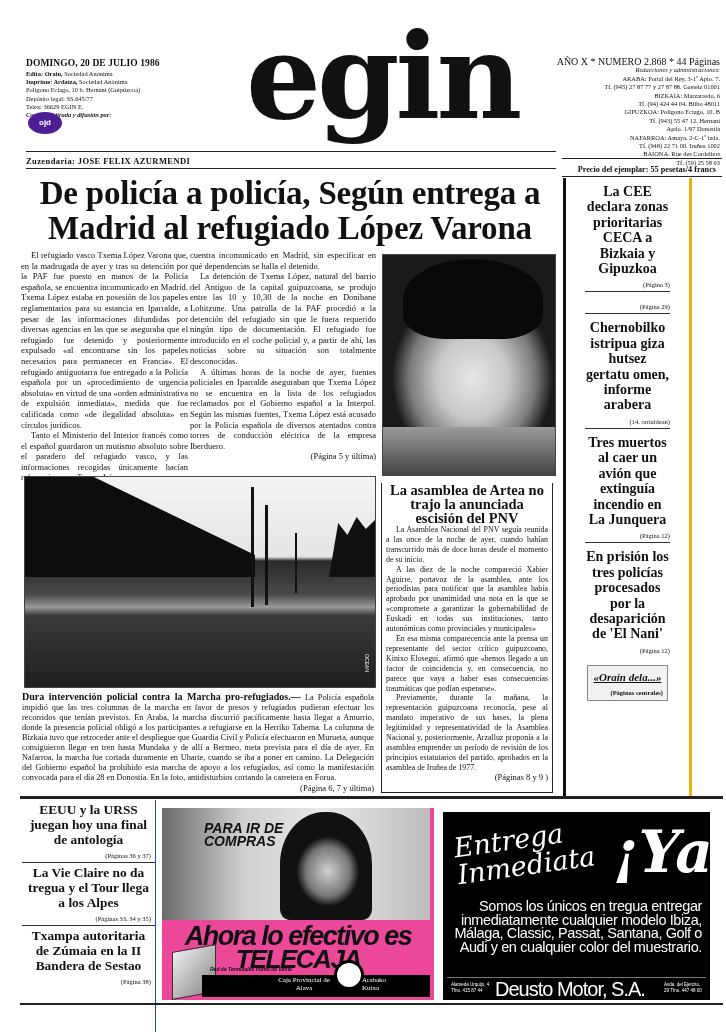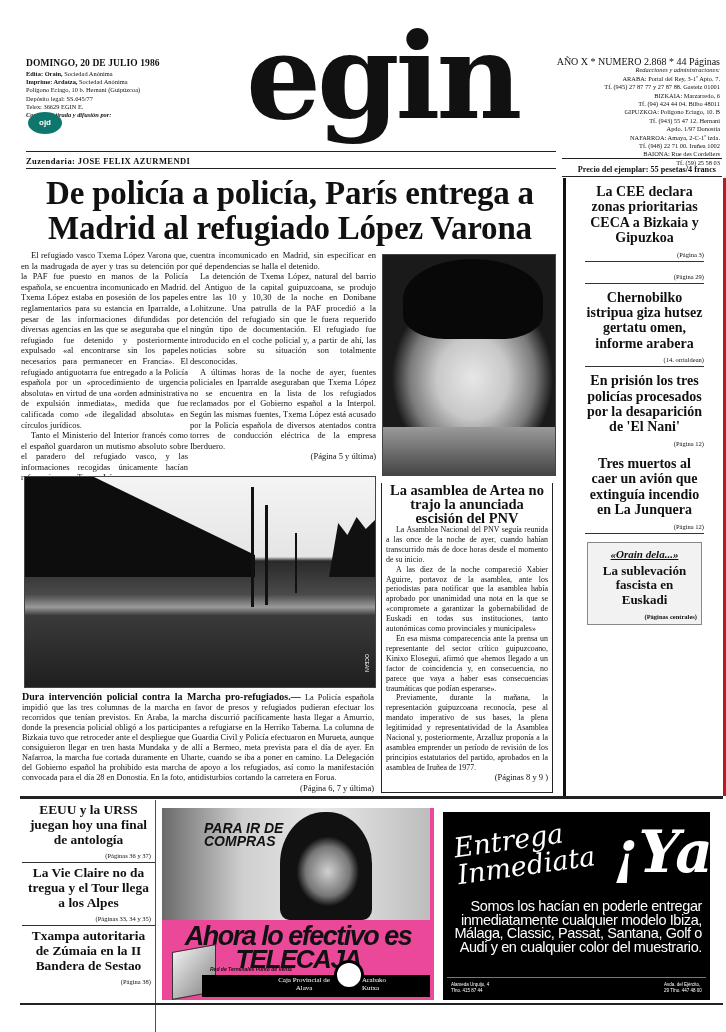--- a/index.html
+++ b/index.html
@@ -4,21 +4,21 @@
 <style>
   html, body { margin: 0; padding: 0; background: #fff; }
   body { width: 726px; height: 1032px; position: relative; overflow: hidden; font-family: "Liberation Serif", serif; color: #111; }
   .abs { position: absolute; }
   .rule { position: absolute; background: #222; }
   
   .date { left: 26px; top: 58px; font-weight: bold; font-size: 9.5px; letter-spacing: 0.1px; }
   .imprint { left: 26px; top: 70px; font-size: 6.4px; line-height: 8.2px; width: 200px; }
   .imprint b { font-weight: bold; }
   .imprint .ctl { font-style: italic; font-weight: bold; }
-  .ojd { left: 28px; top: 112px; width: 34px; height: 22px; border-radius: 50%; background: #0f766e; color: #fff; font-size: 8px; font-weight: bold; text-align: center; line-height: 22px; font-family: "Liberation Sans", sans-serif; }
+  .ojd { left: 28px; top: 112px; width: 34px; height: 22px; border-radius: 50%; background: #4c1d95; color: #fff; font-size: 8px; font-weight: bold; text-align: center; line-height: 22px; font-family: "Liberation Sans", sans-serif; }
   .logo { left: 246px; top: 18px; font-family: "DejaVu Serif", serif; font-weight: bold; font-size: 118px; letter-spacing: -4px; line-height: 1; }
   .issue { right: 6px; top: 58px; text-align: right; font-size: 6.4px; line-height: 8.4px; width: 170px; }
   .issue .no { font-weight: normal; font-size: 10px; }
   .issue i { font-style: italic; }
   .editor { left: 26px; top: 156px; font-size: 8.5px; font-weight: bold; letter-spacing: 0.4px; }
   .price { right: 10px; top: 165px; font-size: 8.2px; font-weight: bold; }
   
   .headline { left: 20px; top: 176px; width: 540px; text-align: center; font-weight: bold; font-size: 33px; line-height: 35px; letter-spacing: -0.2px; }
   .body { font-size: 8.5px; line-height: 10.6px; text-align: justify; }
   .body p { margin: 0; text-indent: 10px; }
@@ -34,21 +34,21 @@
   .landscape .pole { position:absolute; background:#111; width: 3px; }
   .landscape .trees { position:absolute; right: 0; top: 40px; width: 46px; height: 60px; background:#111; clip-path: polygon(0 100%, 20% 10%, 40% 30%, 60% 0, 80% 20%, 100% 5%, 100% 100%); }
   .credit { left: 364px; top: 654px; font-size: 5px; writing-mode: vertical-rl; color: #fff; font-family: "Liberation Sans", sans-serif; }
   .caption { left: 22px; top: 692px; width: 352px; font-size: 8.3px; line-height: 10px; text-align: justify; }
   .caption b { font-size: 10px; }
   
   .pnv { left: 381px; top: 483px; width: 172px; border: 1px solid #222; border-top: none; padding: 0 4px 10px 4px; box-sizing: border-box; height: 310px; }
   .pnv h2 { margin: 0; font-size: 14.5px; line-height: 14px; text-align: center; font-weight: bold; }
   .pnv .body { font-size: 7.9px; line-height: 9.9px; }
   
-  .rcol { left: 563px; top: 178px; width: 163px; height: 618px; border-left: 3px solid #111; border-right: 3px solid #b91c1c; box-sizing: border-box; padding: 0 19px; }
+  .rcol { left: 563px; top: 178px; width: 129px; height: 618px; border-left: 3px solid #111; border-right: 3px solid #eab308; box-sizing: border-box; padding: 0 19px; }
   .brief { border-bottom: 1px solid #333; padding: 6px 0 3px 0; text-align: center; }
   .brief h3 { margin: 0; font-size: 14px; line-height: 15.4px; font-weight: bold; }
   .brief .pr { text-align: right; font-size: 6.5px; margin-top: 5px; }
   .orain { margin: 8px 2px 0 2px; border: 1px solid #888; padding: 5px 4px 4px 4px; text-align: center; background: #f2f2f2; }
   .orain .kick { font-style: italic; font-weight: bold; font-size: 11px; text-decoration: underline; }
   .orain h3 { margin: 4px 0 0 0; font-size: 13px; line-height: 14.5px; font-weight: bold; }
   .orain .pr { text-align: right; font-size: 6.5px; margin-top: 6px; font-weight: bold; }
   
   .bcol { left: 22px; top: 800px; width: 133px; border-right: 1px solid #1d4ed8; height: 254px; }
   .bcol .brief h3 { font-size: 13.4px; line-height: 15px; }
@@ -104,21 +104,21 @@
   <div>BAIONA: Rue des Cordeliers</div>
   <div>Tf. (59) 25 58 03</div>
 </div>
 <div class="rule" style="left:26px;top:151px;width:530px;height:1px;"></div>
 <div class="abs editor">Zuzendaria: JOSE FELIX AZURMENDI</div>
 <div class="rule" style="left:26px;top:168px;width:530px;height:1px;"></div>
 <div class="rule" style="left:562px;top:158px;width:160px;height:1px;"></div>
 <div class="abs price">Precio del ejemplar: 55 pesetas/4 francs</div>
 <div class="rule" style="left:562px;top:176px;width:160px;height:1px;"></div>
 
-<div class="abs headline">De policía a policía, París entrega a Madrid al refugiado López Varona</div>
+<div class="abs headline">De policía a policía, Según entrega a Madrid al refugiado López Varona</div>
 <div class="abs body col1">
   <p>El refugiado vasco Txema López Varona que, en la madrugada de ayer y tras su detención por la PAF fue puesto en manos de la Policía española, se encuentra incomunicado en Madrid. Txema López estaba en posesión de los papeles reglamentarios para su estancia en Iparralde, a pesar de las informaciones difundidas por diversas agencias en las que se aseguraba que el refugiado fue detenido y posteriormente expulsado «al encontrarse sin los papeles necesarios para permanecer en Francia». El refugiado antiguotarra fue entregado a la Policía española por un «procedimiento de urgencia absoluta» en virtud de una «orden administrativa de expulsión inmediata», medida que fue calificada como «de ilegalidad absoluta» en círculos jurídicos.</p>
   <p>Tanto el Ministerio del Interior francés como el español guardaron un mutismo absoluto sobre el paradero del refugiado vasco, y las informaciones recogidas únicamente hacían referencia a que Txema López se en-</p>
 </div>
 <div class="abs body col2">
   <p style="text-indent:0">cuentra incomunicado en Madrid, sin especificar en qué dependencias se halla el detenido.</p>
   <p>La detención de Txema López, natural del barrio del Antiguo de la capital guipuzcoana, se produjo entre las 10 y 10,30 de la noche en Donibane Lohitzune. Una patrulla de la PAF procedió a la detención del refugiado sin que le fuera requerido ningún tipo de documentación. El refugiado fue introducido en el coche policial y, a partir de ahí, las noticias sobre su situación son totalmente desconocidas.</p>
   <p>A últimas horas de la noche de ayer, fuentes policiales en Iparralde aseguraban que Txema López no se encuentra en la lista de los refugiados reclamados por el Gobierno español a la Interpol. Según las mismas fuentes, Txema López está acusado por la Policía española de diversos atentados contra torres de conducción eléctrica de la empresa Iberduero.</p>
   <div class="pageref">(Página 5 y última)</div>
 </div>
@@ -156,31 +156,30 @@
       <h3>La CEE declara zonas prioritarias CECA a Bizkaia y Gipuzkoa</h3>
       <div class="pr">(Página 3)</div>
     </div>
   <div class="brief">
       <div class="pr">(Página 29)</div>
     </div>
   <div class="brief">
       <h3>Chernobilko istripua giza hutsez gertatu omen, informe arabera</h3>
       <div class="pr">(14. orrialdean)</div>
     </div>
+  <div class="brief">
+      <h3>Tres muertos al caer un avión que extinguía incendio en La Junquera</h3>
+      <div class="pr">(Página 12)</div>
+    </div>
   <div class="brief" style="border-bottom:none">
       <h3>En prisión los tres policías procesados por la desaparición de 'El Nani'</h3>
       <div class="pr">(Página 12)</div>
     </div>
-  <div class="brief">
-      <h3>Tres muertos al caer un avión que extinguía incendio en La Junquera</h3>
-      <div class="pr">(Página 12)</div>
-    </div>
   <div class="orain">
     <div class="kick">«Orain dela...»</div>
-    <h3>La sublevación fascista en Euskadi</h3>
     <div class="pr">(Páginas centrales)</div>
   </div>
 </div>
 
 <div class="rule" style="left:20px;top:796px;width:703px;height:3px;"></div>
 
 <div class="abs bcol">
   <div class="brief">
       <h3>EEUU y la URSS juegan hoy una final de antología</h3>
       <div class="pr">(Páginas 36 y 37)</div>
@@ -206,20 +205,21 @@
   <div class="bar"></div>
   <div class="seal"></div>
   <div class="bank" style="width:60px">Caja Provincial de Alava</div>
   <div class="bank2" style="width:40px">Arabako Kutxa</div>
 
 </div>
 
 <div class="abs ad2">
   <div class="script" style="width:150px">Entrega Inmediata</div>
   <div class="ya">¡Ya!</div>
-  <div class="copy">Somos los hacían en poderle entregar inmediatamente cualquier modelo Ibiza, Málaga, Classic, Passat, Santana, Golf o Audi y en cualquier color del muestrario.</div>
+  <div class="copy">Somos los únicos en tregua entregar inmediatamente cualquier modelo Ibiza, Málaga, Classic, Passat, Santana, Golf o Audi y en cualquier color del muestrario.</div>
   <div class="foot">
     <div class="addr1" style="width:40px">Alameda Urquijo, 4 Tfno. 415 87 44</div>
+    <div class="brand">Deusto Motor, S.A.</div>
     <div class="addr2" style="width:40px">Avda. del Ejército, 29 Tfno. 447 48 00</div>
   </div>
 </div>
 
 <div class="rule" style="left:20px;top:1003px;width:703px;height:2px;"></div>
 
 </body></html>

